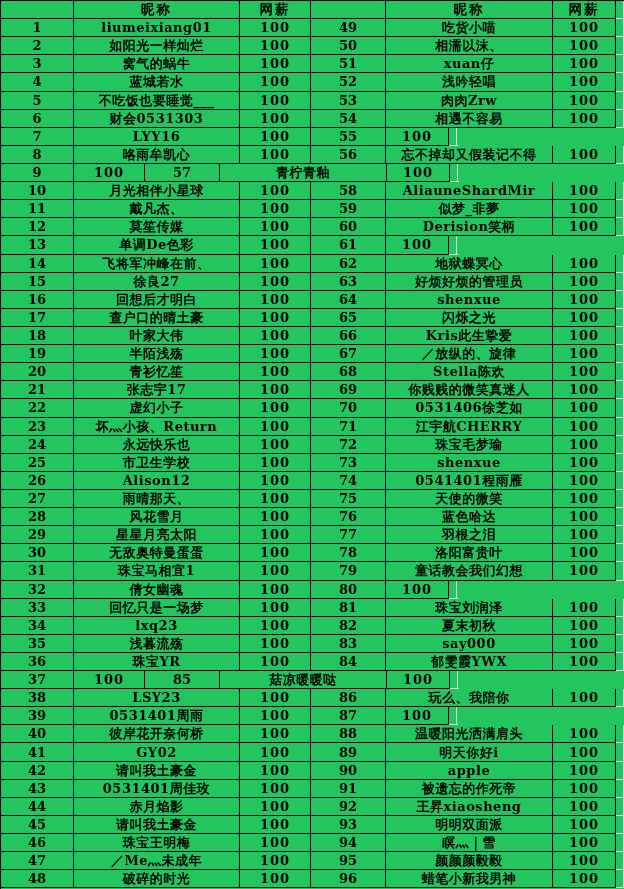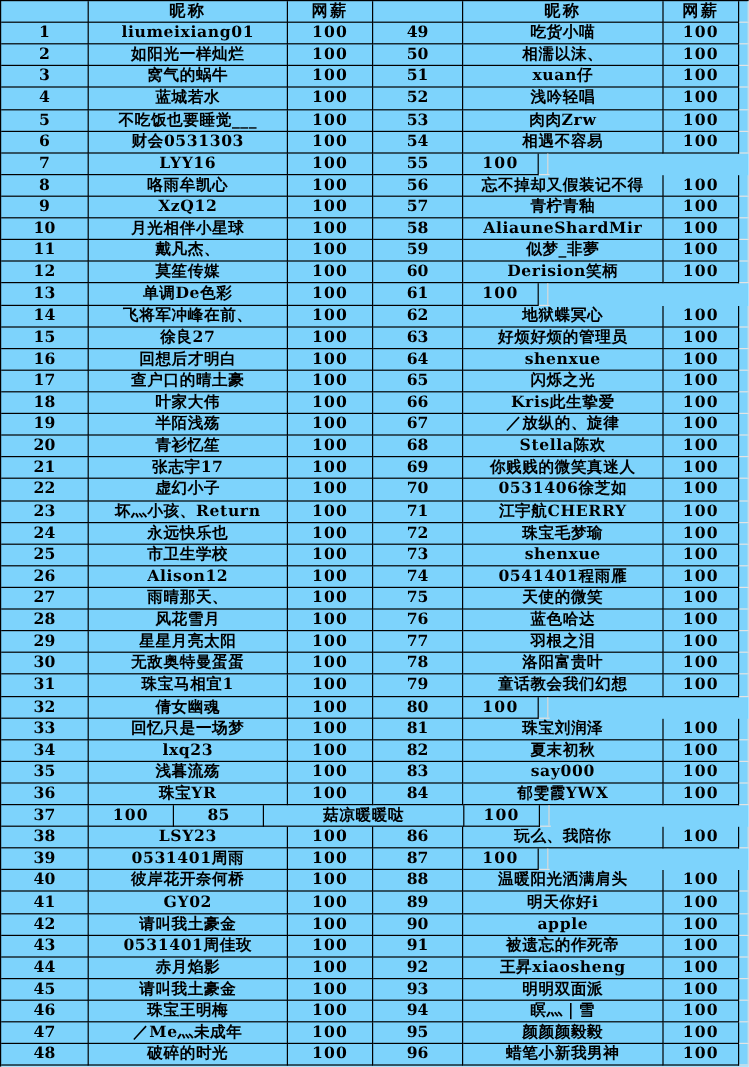--- a/index.html
+++ b/index.html
@@ -9,21 +9,21 @@
     font-family: "DejaVu Serif", "Liberation Serif", serif;
     font-weight: bold;
     color: #000000;
     overflow: hidden;
   }
   .sheet {
     width: 624px; height: 889px;
     border-top: 1px solid #000;
     border-left: 1px solid #000;
     position: relative;
-    background: #7dd3fc;
+    background: #22c55e;
   }
   .trow {
     display: flex;
     height: 18.12px;
     width: 624px;
   }
   .cell {
     border-right: 1px solid #000;
     border-bottom: 1px solid #000;
     display: flex;
@@ -135,21 +135,20 @@
         <div class="cell num">8</div>
         <div class="cell nick">咯雨牟凯心</div>
         <div class="cell wage">100</div>
         <div class="cell num2">56</div>
         <div class="cell nick2">忘不掉却又假装记不得</div>
         <div class="cell wage2">100</div>
         <div class="cell sliver"></div>
       </div>
       <div class="trow">
         <div class="cell num">9</div>
-        <div class="cell nick">XzQ12</div>
         <div class="cell wage">100</div>
         <div class="cell num2">57</div>
         <div class="cell nick2">青柠青釉</div>
         <div class="cell wage2">100</div>
         <div class="cell sliver"></div>
       </div>
       <div class="trow">
         <div class="cell num">10</div>
         <div class="cell nick">月光相伴小星球</div>
         <div class="cell wage">100</div>

